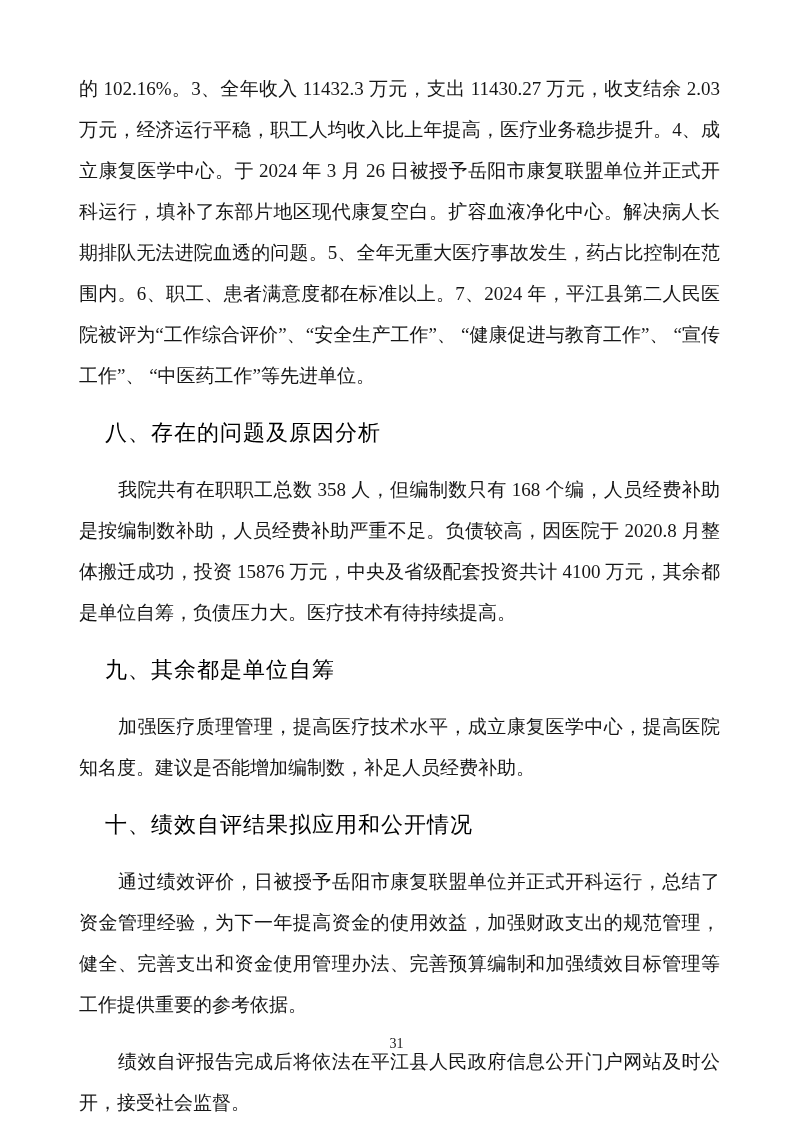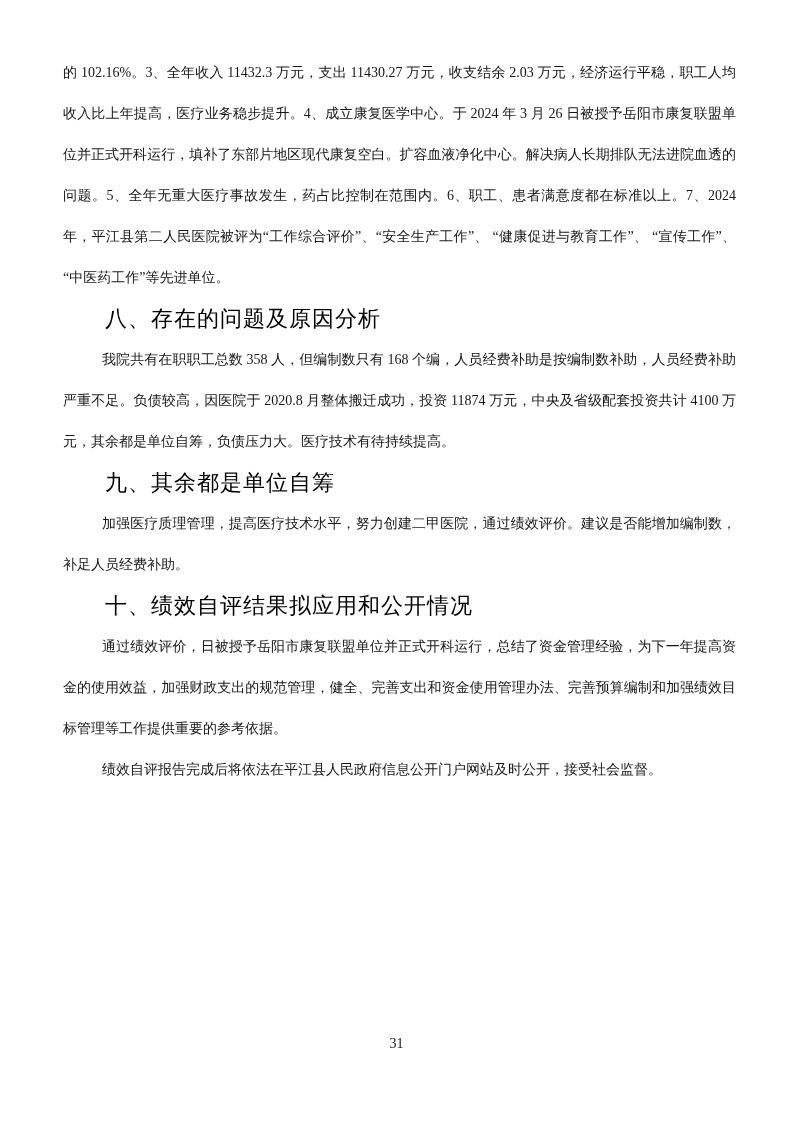--- a/index.html
+++ b/index.html
@@ -16,23 +16,23 @@
     box-sizing: border-box;
     color: #161616;
   }
   .content {
     position: absolute;
     left: 63px;
     top: 52px;
     width: 673px;
   }
   .para {
-    margin: 0;
+    margin: 16px;
     font-family: "Liberation Serif", "DejaVu Serif", serif;
-    font-size: 14px;
+    font-size: 19px;
     line-height: 41px;
     text-align: justify;
     color: #161616;
     word-break: normal;
     overflow-wrap: break-word;
   }
   .para.indent {
     text-indent: 39px;
   }
   .heading {
@@ -56,21 +56,21 @@
     color: #161616;
   }
 </style>
 </head>
 <body>
 
 <div class="page">
   <div class="content">
     <p class="para">的 102.16%。3、全年收入 11432.3 万元，支出 11430.27 万元，收支结余 2.03 万元，经济运行平稳，职工人均收入比上年提高，医疗业务稳步提升。4、成立康复医学中心。于 2024 年 3 月 26 日被授予岳阳市康复联盟单位并正式开科运行，填补了东部片地区现代康复空白。扩容血液净化中心。解决病人长期排队无法进院血透的问题。5、全年无重大医疗事故发生，药占比控制在范围内。6、职工、患者满意度都在标准以上。7、2024 年，平江县第二人民医院被评为“工作综合评价”、“安全生产工作”、 “健康促进与教育工作”、 “宣传工作”、 “中医药工作”等先进单位。</p>
     <h2 class="heading">八、存在的问题及原因分析</h2>
-    <p class="para indent">我院共有在职职工总数 358 人，但编制数只有 168 个编，人员经费补助是按编制数补助，人员经费补助严重不足。负债较高，因医院于 2020.8 月整体搬迁成功，投资 11874 万元，中央及省级配套投资共计 4100 万元，其余都是单位自筹，负债压力大。医疗技术有待持续提高。</p>
+    <p class="para indent">我院共有在职职工总数 358 人，但编制数只有 168 个编，人员经费补助是按编制数补助，人员经费补助严重不足。负债较高，因医院于 2020.8 月整体搬迁成功，投资 15876 万元，中央及省级配套投资共计 4100 万元，其余都是单位自筹，负债压力大。医疗技术有待持续提高。</p>
     <h2 class="heading">九、其余都是单位自筹</h2>
-    <p class="para indent">加强医疗质理管理，提高医疗技术水平，努力创建二甲医院，通过绩效评价。建议是否能增加编制数，补足人员经费补助。</p>
+    <p class="para indent">加强医疗质理管理，提高医疗技术水平，成立康复医学中心，提高医院知名度。建议是否能增加编制数，补足人员经费补助。</p>
     <h2 class="heading">十、绩效自评结果拟应用和公开情况</h2>
     <p class="para indent">通过绩效评价，日被授予岳阳市康复联盟单位并正式开科运行，总结了资金管理经验，为下一年提高资金的使用效益，加强财政支出的规范管理，健全、完善支出和资金使用管理办法、完善预算编制和加强绩效目标管理等工作提供重要的参考依据。</p>
     <p class="para indent">绩效自评报告完成后将依法在平江县人民政府信息公开门户网站及时公开，接受社会监督。</p>
   </div>
   <div class="page-number">31</div>
 </div>
 
 </body></html>

